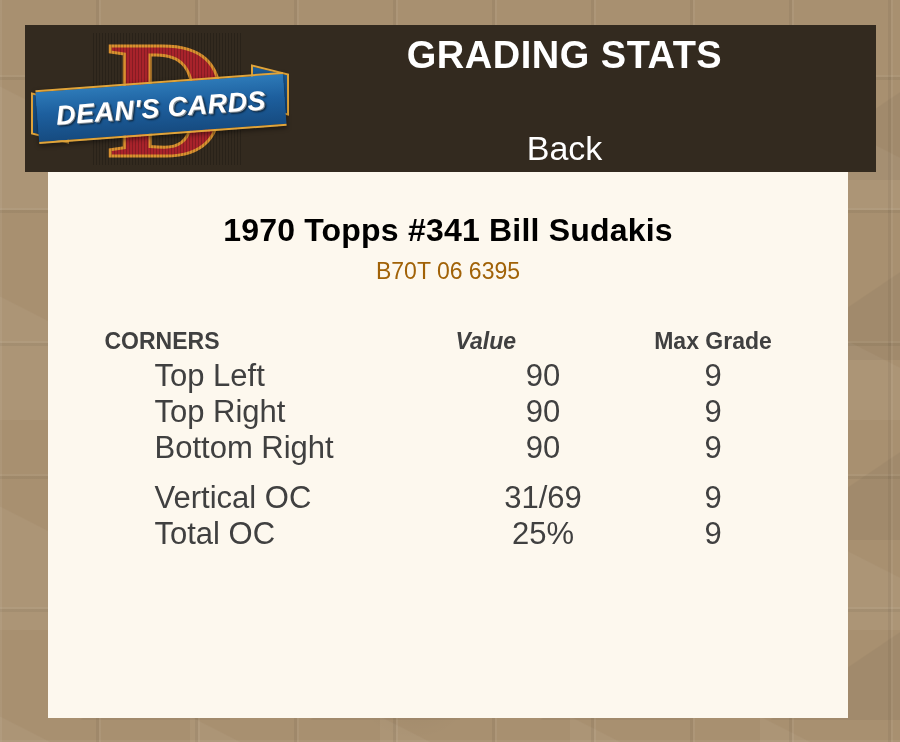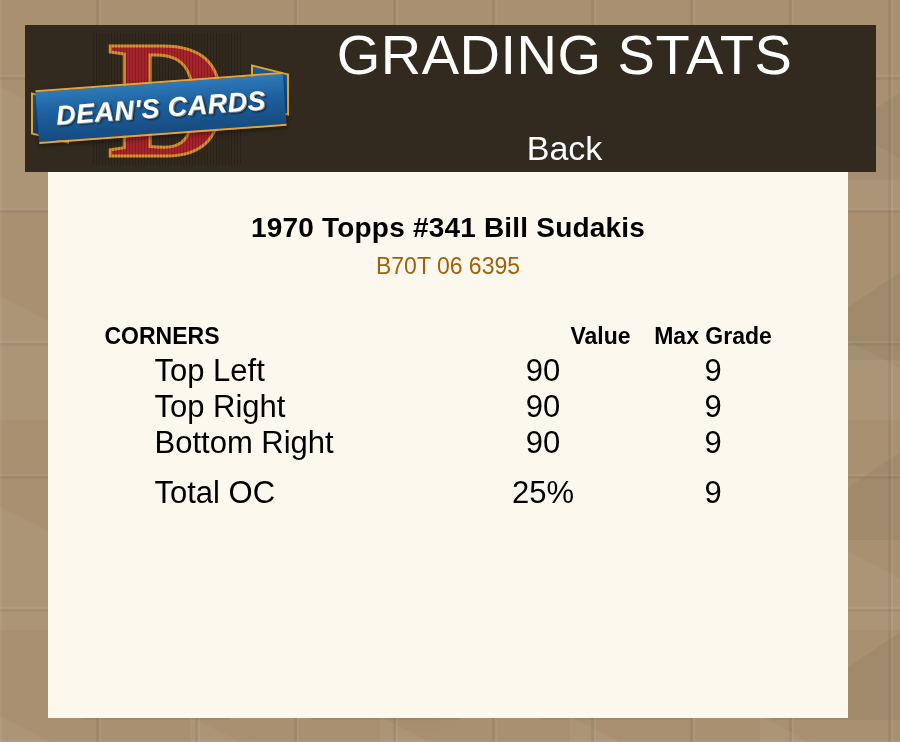--- a/index.html
+++ b/index.html
@@ -137,24 +137,24 @@
   }
 
   
   #header-titles {
     flex: 1 1 auto;
     text-align: center;
     color: #ffffff;
     padding-right: 40px;
   }
   #header-title {
-    font-size: 56px;
+    font-size: 38px;
     line-height: 54px;
     letter-spacing: 0.5px;
-    font-weight: normal;
+    font-weight: bold;
   }
   #header-subtitle {
     font-size: 34px;
     line-height: 42px;
     font-weight: normal;
     margin-top: 45px;
   }
 
   
   #content-panel {
@@ -163,59 +163,59 @@
     top: 172px;
     width: 800px;
     height: 546px;
     background: #fdf8ee;
     z-index: 2;
     color: #22386a;
   }
 
   #card-title {
     text-align: center;
-    font-size: 28px;
+    font-size: 32px;
     font-weight: bold;
     color: #000000;
     margin-top: 40px;
     letter-spacing: 0.2px;
   }
   #card-serial {
     text-align: center;
     font-size: 23px;
     color: #a16207;
     margin-top: 9px;
   }
 
   
   .stats-table {
     width: 695px;
     margin: 0 auto;
     margin-top: 32px;
     border-collapse: collapse;
-    color: #000000;
+    color: #404040;
   }
   .stats-table col.c-label  { width: 355px; }
   .stats-table col.c-value  { width: 175px; }
   .stats-table col.c-grade  { width: 165px; }
 
   .stats-table th,
   .stats-table td {
     padding: 0;
     font-weight: normal;
   }
   .section-head th {
     font-size: 23px;
     font-weight: bold;
     height: 38px;
     vertical-align: bottom;
     padding-bottom: 3px;
   }
   .section-head th.label-col { text-align: left; padding-left: 4px; }
-  .section-head th.value-col { text-align: right; }
+  .section-head th.value-col { text-align: left; font-style: italic; }
   .section-head th.grade-col { text-align: center; }
 
   .data-row td {
     font-size: 31px;
     height: 35px;
     vertical-align: middle;
   }
   .data-row td.label-col { text-align: left; padding-left: 54px; }
   .data-row td.value-col { text-align: center; }
   .data-row td.grade-col { text-align: center; }
@@ -275,20 +275,25 @@
         </tr>
         <tr class="data-row">
           <td class="label-col">Bottom Right</td>
           <td class="value-col">90</td>
           <td class="grade-col">9</td>
         </tr>
         <tr class="spacer-row">
           <td colspan="3"></td>
         </tr>
         <tr class="data-row">
+          <td class="label-col">Vertical OC</td>
+          <td class="value-col">31/69</td>
+          <td class="grade-col">9</td>
+        </tr>
+        <tr class="data-row">
           <td class="label-col">Total OC</td>
           <td class="value-col">25%</td>
           <td class="grade-col">9</td>
         </tr>
       </tbody>
   </table>
 
 </div>
 
 </body></html>

